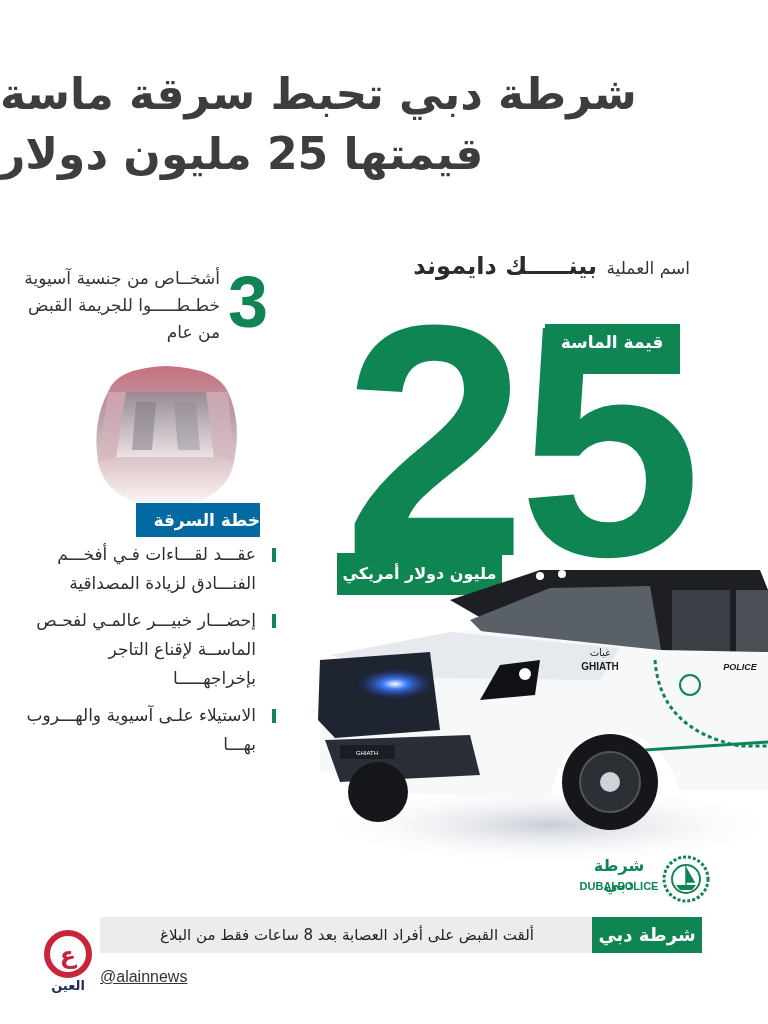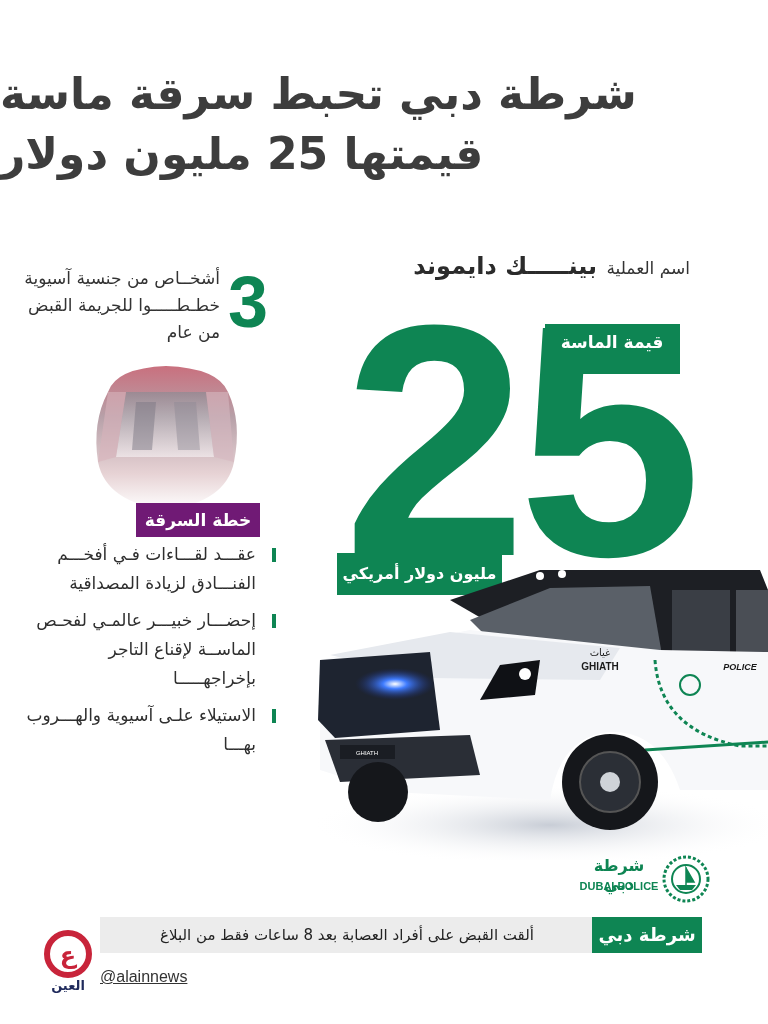--- a/index.html
+++ b/index.html
@@ -26,22 +26,22 @@
     .currency-box { position: absolute; left: 337px; top: 553px; width: 165px; height: 42px; background: #0e8553;
       color: #fff; font-weight: bold; font-size: 16px; line-height: 42px; text-align: center; direction: rtl; }
 
     .three { position: absolute; left: 228px; top: 262px; font-family: "Liberation Sans", sans-serif;
       font-weight: bold; font-size: 72px; line-height: 80px; color: #0e8553; }
     .suspects { position: absolute; right: 548px; top: 265px; width: 200px; direction: rtl; text-align: right;
       font-size: 17px; line-height: 27px; color: #333; }
 
     .diamond { position: absolute; left: 86px; top: 362px; width: 160px; height: 150px; }
 
-    .plan-label { position: absolute; left: 136px; top: 503px; width: 124px; height: 34px; background: #701a75;
-      color: #fff; font-weight: bold; font-size: 17px; line-height: 34px; text-align: center; direction: rtl; }
+    .plan-label { position: absolute; left: 136px; top: 503px; width: 124px; height: 34px; background: #0369a1;
+      color: #fff; font-weight: bold; font-size: 17px; line-height: 34px; direction: rtl; }
 
     .plan-list { position: absolute; right: 492px; top: 540px; width: 250px; direction: rtl; list-style: none; }
     .plan-list li { position: relative; padding-right: 20px; font-size: 17px; line-height: 29px; color: #2f2f2f;
       margin-bottom: 8px; text-align: right; }
     .plan-list li .bullet { position: absolute; right: 0; top: 8px; width: 4px; height: 14px; background: #0e8553; }
 
     .car { position: absolute; left: 300px; top: 560px; width: 468px; height: 300px; }
     .dp-ar { position: absolute; left: 580px; top: 856px; width: 78px; text-align: center; direction: rtl;
       color: #0e8553; font-weight: bold; font-size: 16px; }
     .dp-en { position: absolute; left: 578px; top: 880px; width: 82px; text-align: center;

